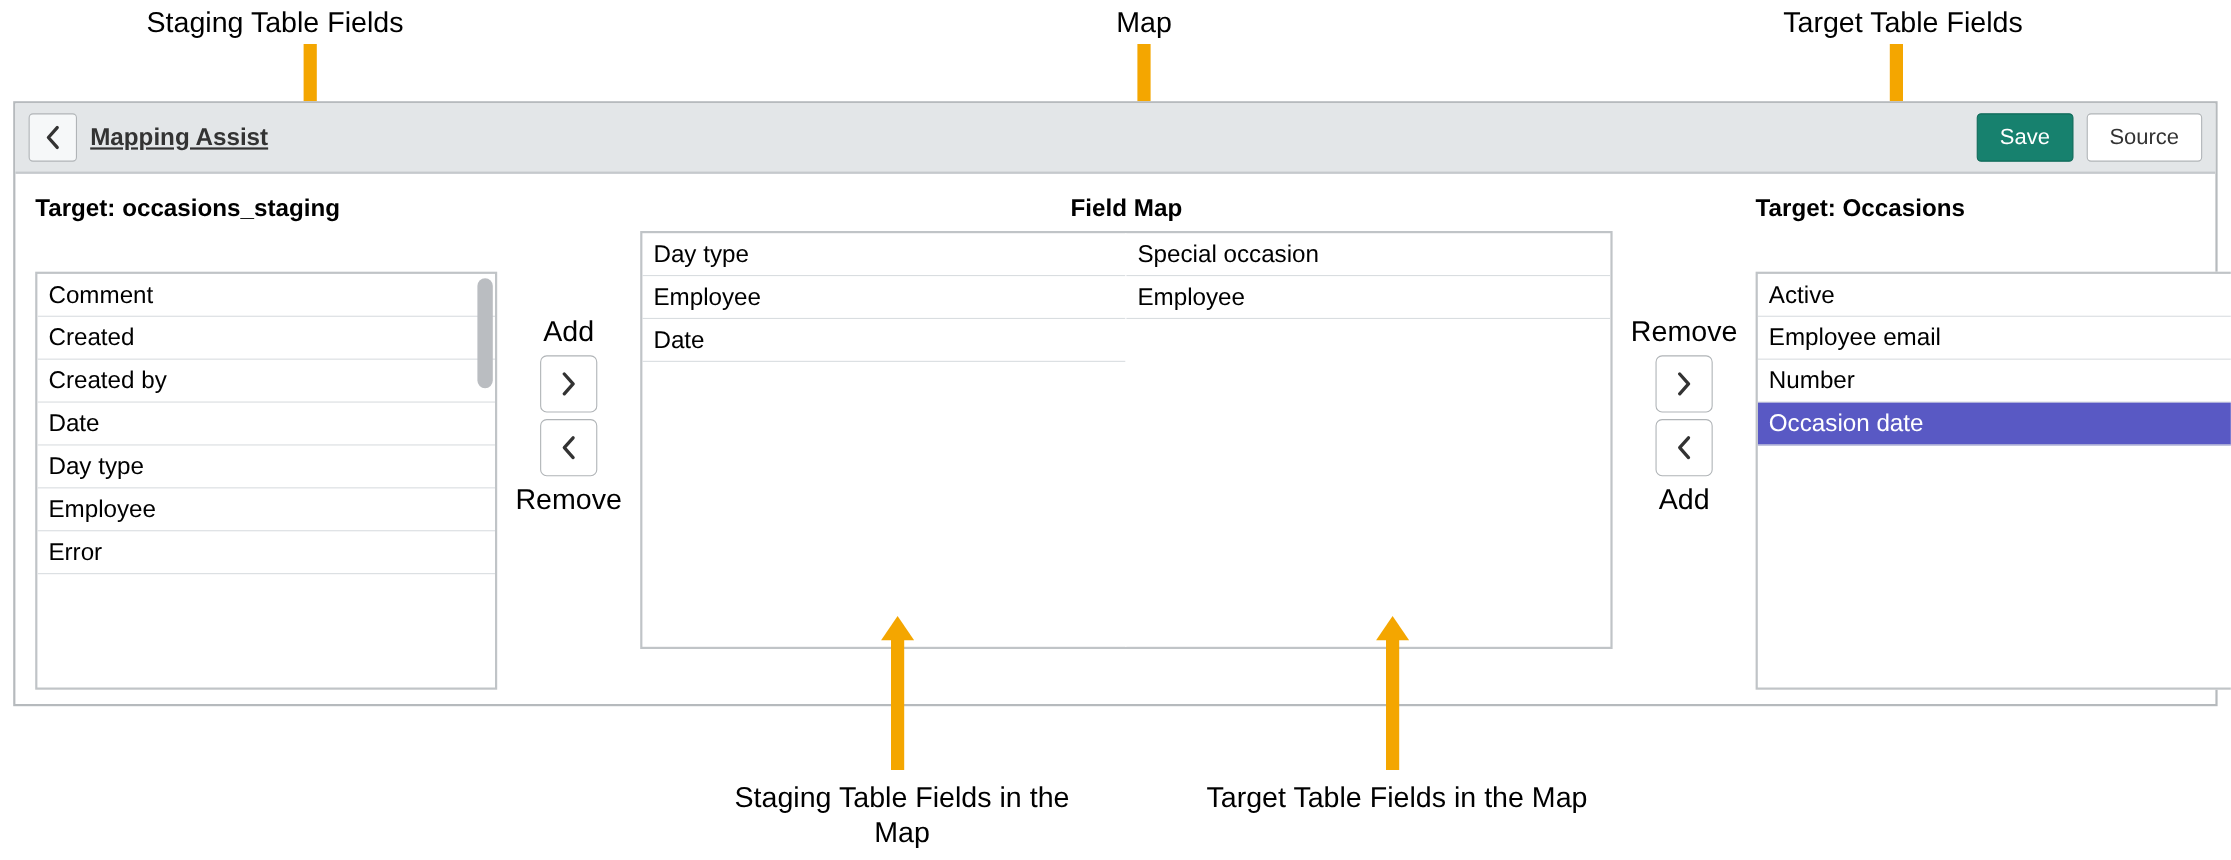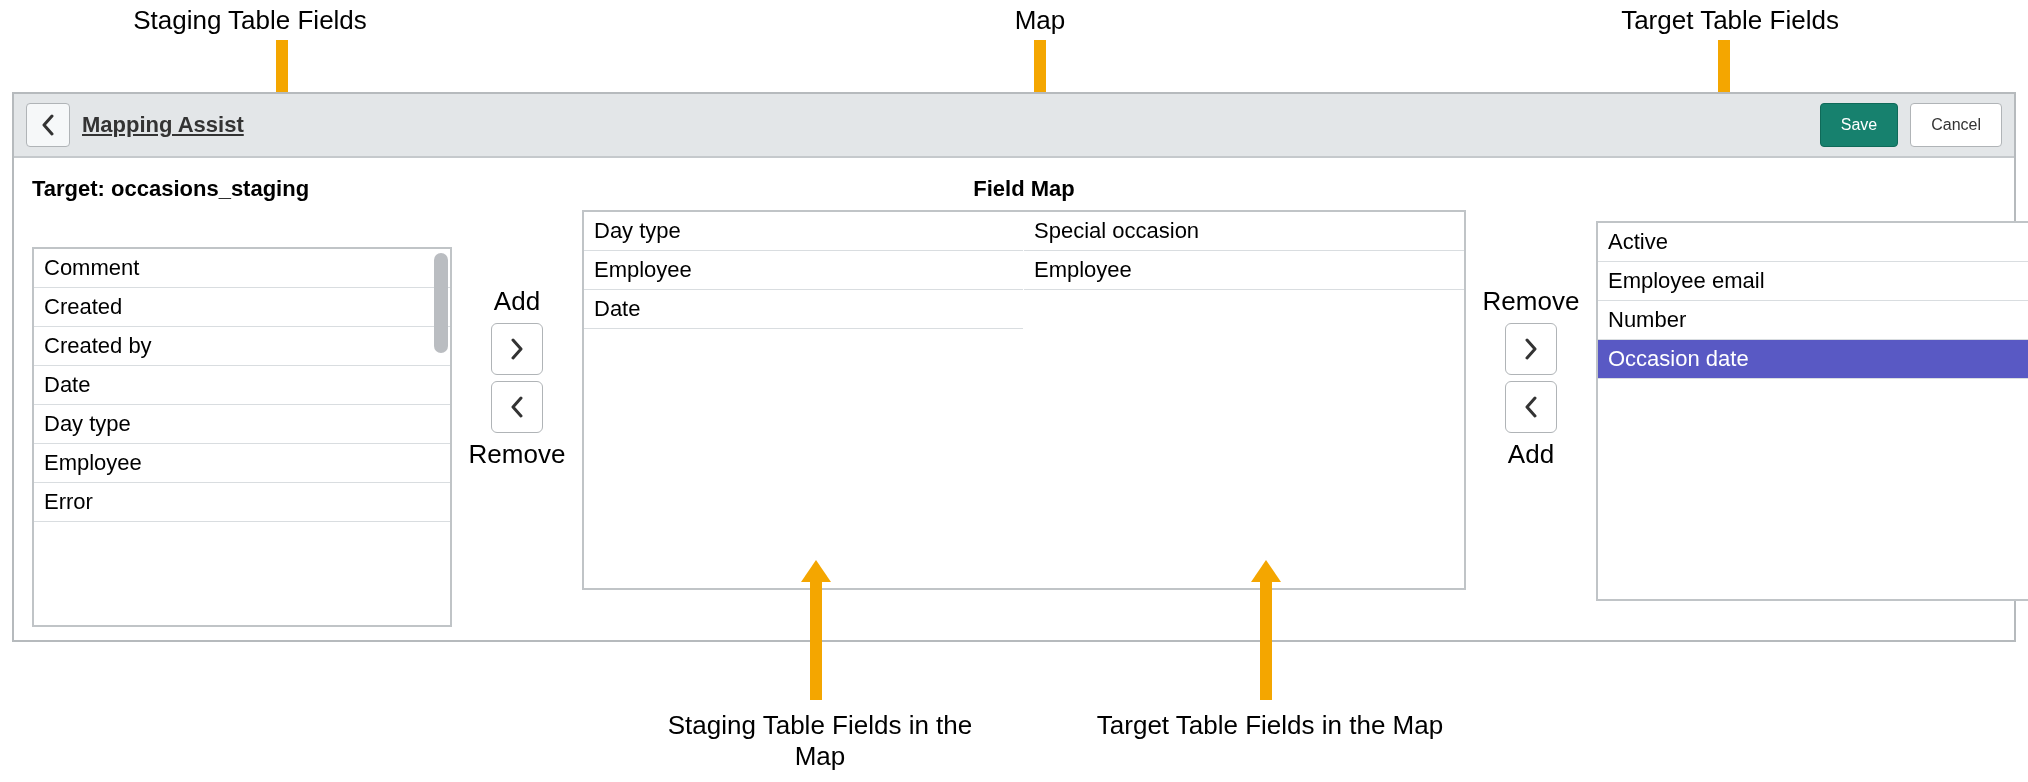--- a/index.html
+++ b/index.html
@@ -101,21 +101,21 @@
   .back-btn svg { width: 16px; height: 22px; }
   .title { font-weight: 700; color: #333; font-size: 22px; text-decoration: underline; }
   .spacer { flex: 1; }
   .btn {
     height: 44px;
     padding: 0 20px;
     border-radius: 4px;
     border: 1px solid #b0b4b7;
     background: #fff;
     color: #333;
-    font-size: 16px;
+    font-size: 20px;
     cursor: pointer;
     display: flex; align-items: center; justify-content:center;
   }
   .btn.primary {
     background: #17816e;
     border-color: #0f6a59;
     color: #fff;
   }
   .body {
     display: flex;
@@ -205,21 +205,21 @@
 <div class="panel">
   <div class="header">
     <div class="back-btn">
       <svg viewBox="0 0 16 22">
           <path d="M12 2 L4 11 L12 20" stroke="#333" stroke-width="3" fill="none" stroke-linecap="round" stroke-linejoin="round"></path>
         </svg>
     </div>
     <div class="title">Mapping Assist</div>
     <div class="spacer"></div>
     <button class="btn primary">Save</button>
-    <button class="btn">Cancel</button>
+    <button class="btn">Source</button>
   </div>
 
   <div class="body">
 
     <div class="source-col">
       <div class="col-label">Target: occasions_staging</div>
       <div class="listbox" id="source-list">
         <div class="scroll-thumb"></div>
       <div class="list-item">Comment</div>
           <div class="list-item">Created</div>
@@ -270,20 +270,21 @@
       </div>
       <div class="sq-btn">
         <svg width="16" height="22" viewBox="0 0 16 22">
             <path d="M12 2 L4 11 L12 20" stroke="#333" stroke-width="3" fill="none" stroke-linecap="round" stroke-linejoin="round"></path>
           </svg>
       </div>
       <div class="label">Add</div>
     </div>
 
     <div class="target-col">
+      <div class="col-label">Target: Occasions</div>
       <div class="listbox" id="target-list">
           <div class="list-item">Active</div>
           <div class="list-item">Employee email</div>
           <div class="list-item">Number</div>
           <div class="list-item selected">Occasion date</div>
         </div>
     </div>
 
   </div>
 </div>

